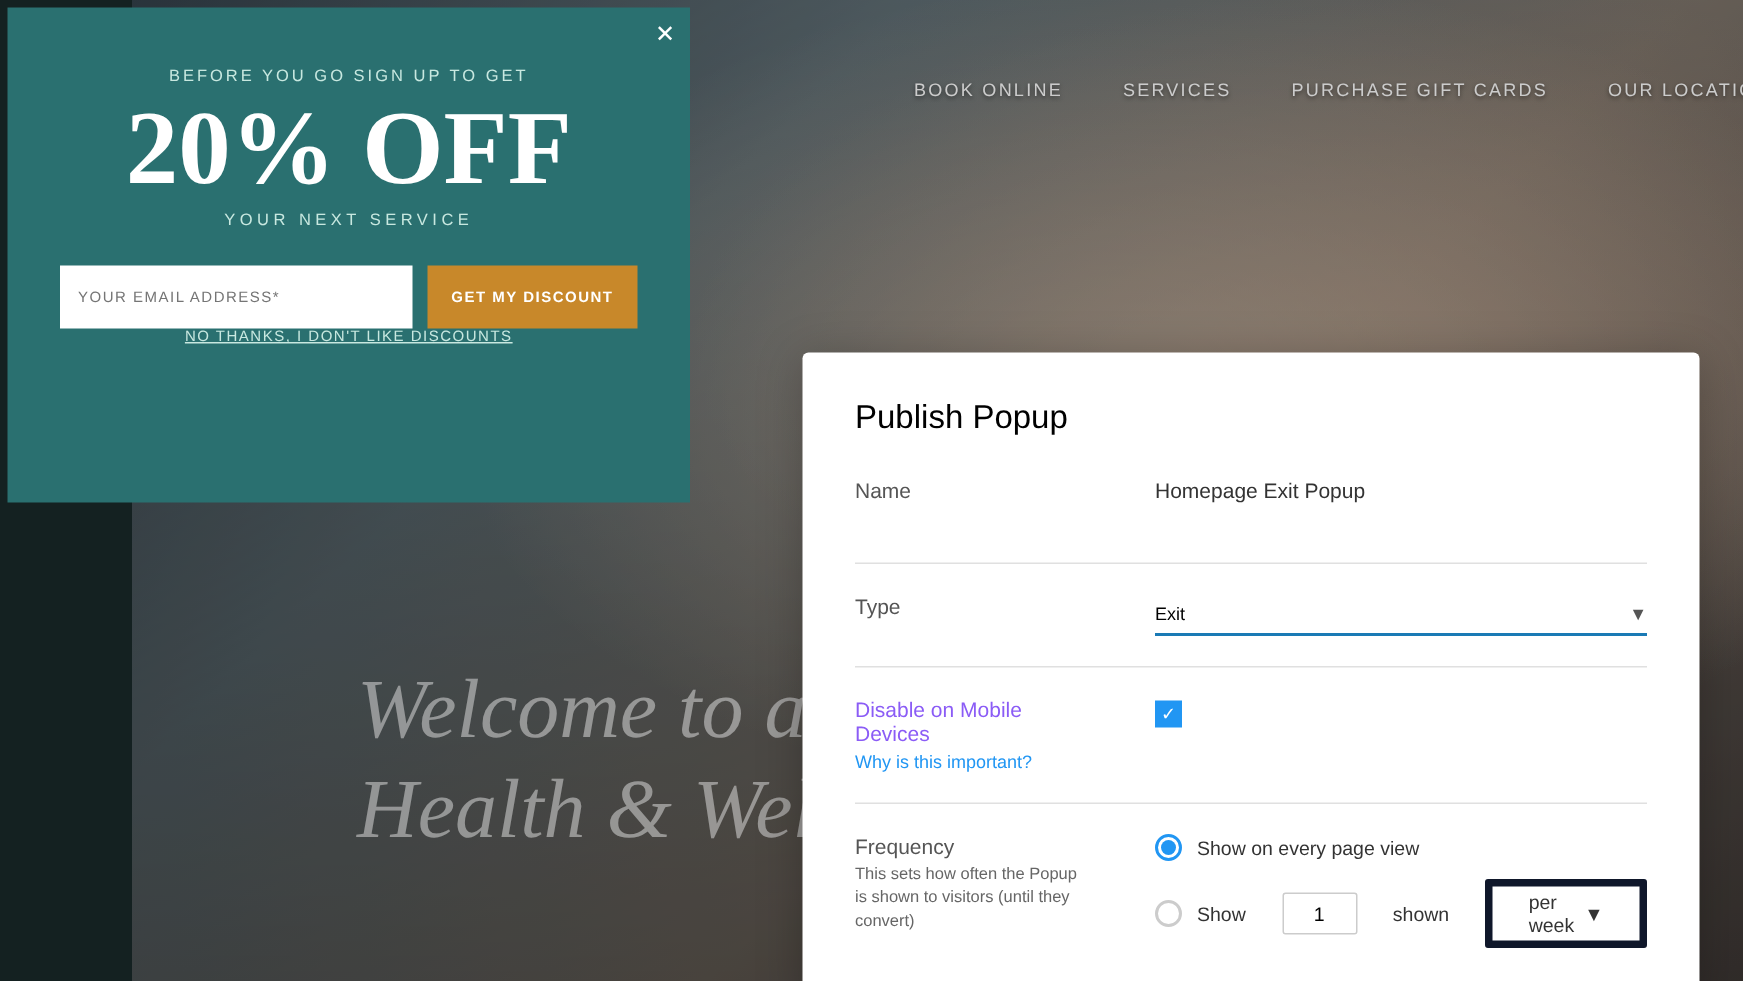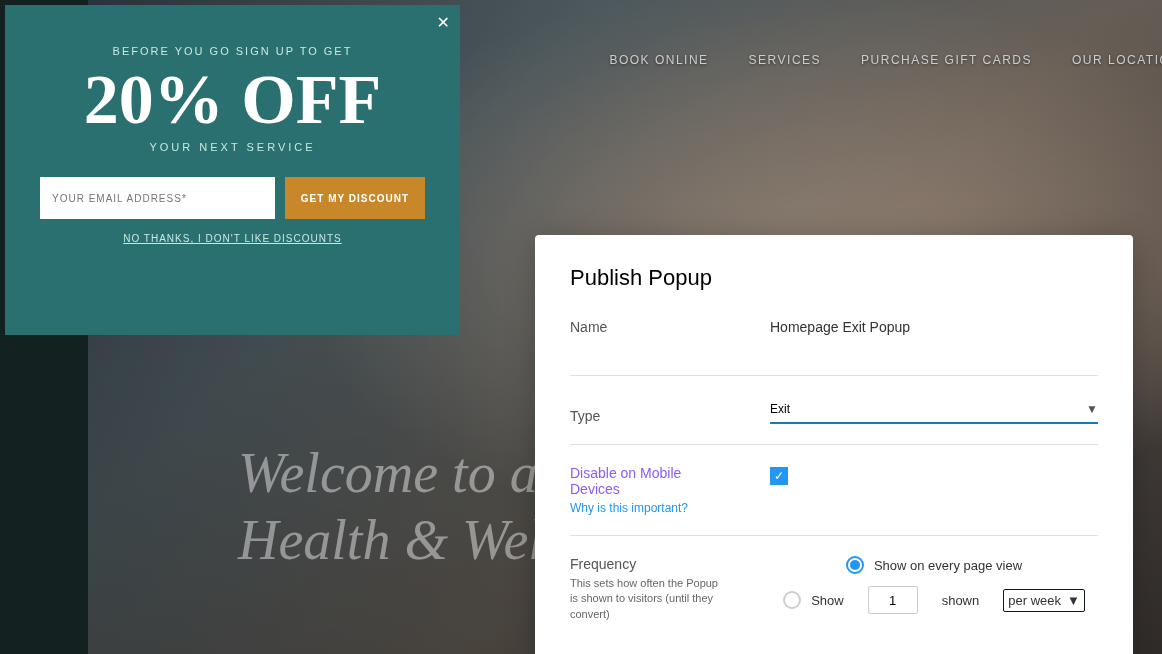--- a/index.html
+++ b/index.html
@@ -165,21 +165,20 @@
       text-transform: uppercase;
       text-align: center;
       margin-bottom: 24px;
       font-weight: 500;
     }
 
     .popup-form {
       display: flex;
       width: 100%;
       gap: 10px;
-      margin-bottom: 14px;
     }
 
     .popup-email-input {
       flex: 1;
       height: 42px;
       background: white;
       border: none;
       padding: 0 12px;
       font-size: 10px;
       letter-spacing: 1px;
@@ -245,21 +244,21 @@
       flex-shrink: 0;
     }
 
     .form-value {
       font-size: 14px;
       color: #333;
     }
 
     .form-select-row {
       display: flex;
-      align-items: flex-end;
+      align-items: flex-start;
       margin-bottom: 20px;
     }
 
     .form-select-label {
       width: 200px;
       font-size: 14px;
       color: #555;
       flex-shrink: 0;
     }
 
@@ -348,21 +347,20 @@
       margin-top: 4px;
       line-height: 1.4;
       max-width: 150px;
     }
 
     .frequency-options {
       flex: 1;
       display: flex;
       flex-direction: column;
       gap: 12px;
-      align-items: center;
     }
 
     .radio-option {
       display: flex;
       align-items: center;
       gap: 10px;
     }
 
     .radio-outer {
       width: 18px;
@@ -409,23 +407,23 @@
 
     .show-label {
       font-size: 13px;
       color: #333;
     }
 
     .per-week-select {
       display: flex;
       align-items: center;
       background: white;
-      border: 1px solid #0f172a;
+      border: 5px solid #0f172a;
       border-radius: 2px;
-      padding: 3px 4px;
+      padding: 3px 24px;
       font-size: 13px;
       color: #333;
       gap: 6px;
     }
   </style>
 </head>
 <body>
 
 <div class="website-bg">
   <div class="left-sidebar"></div>

